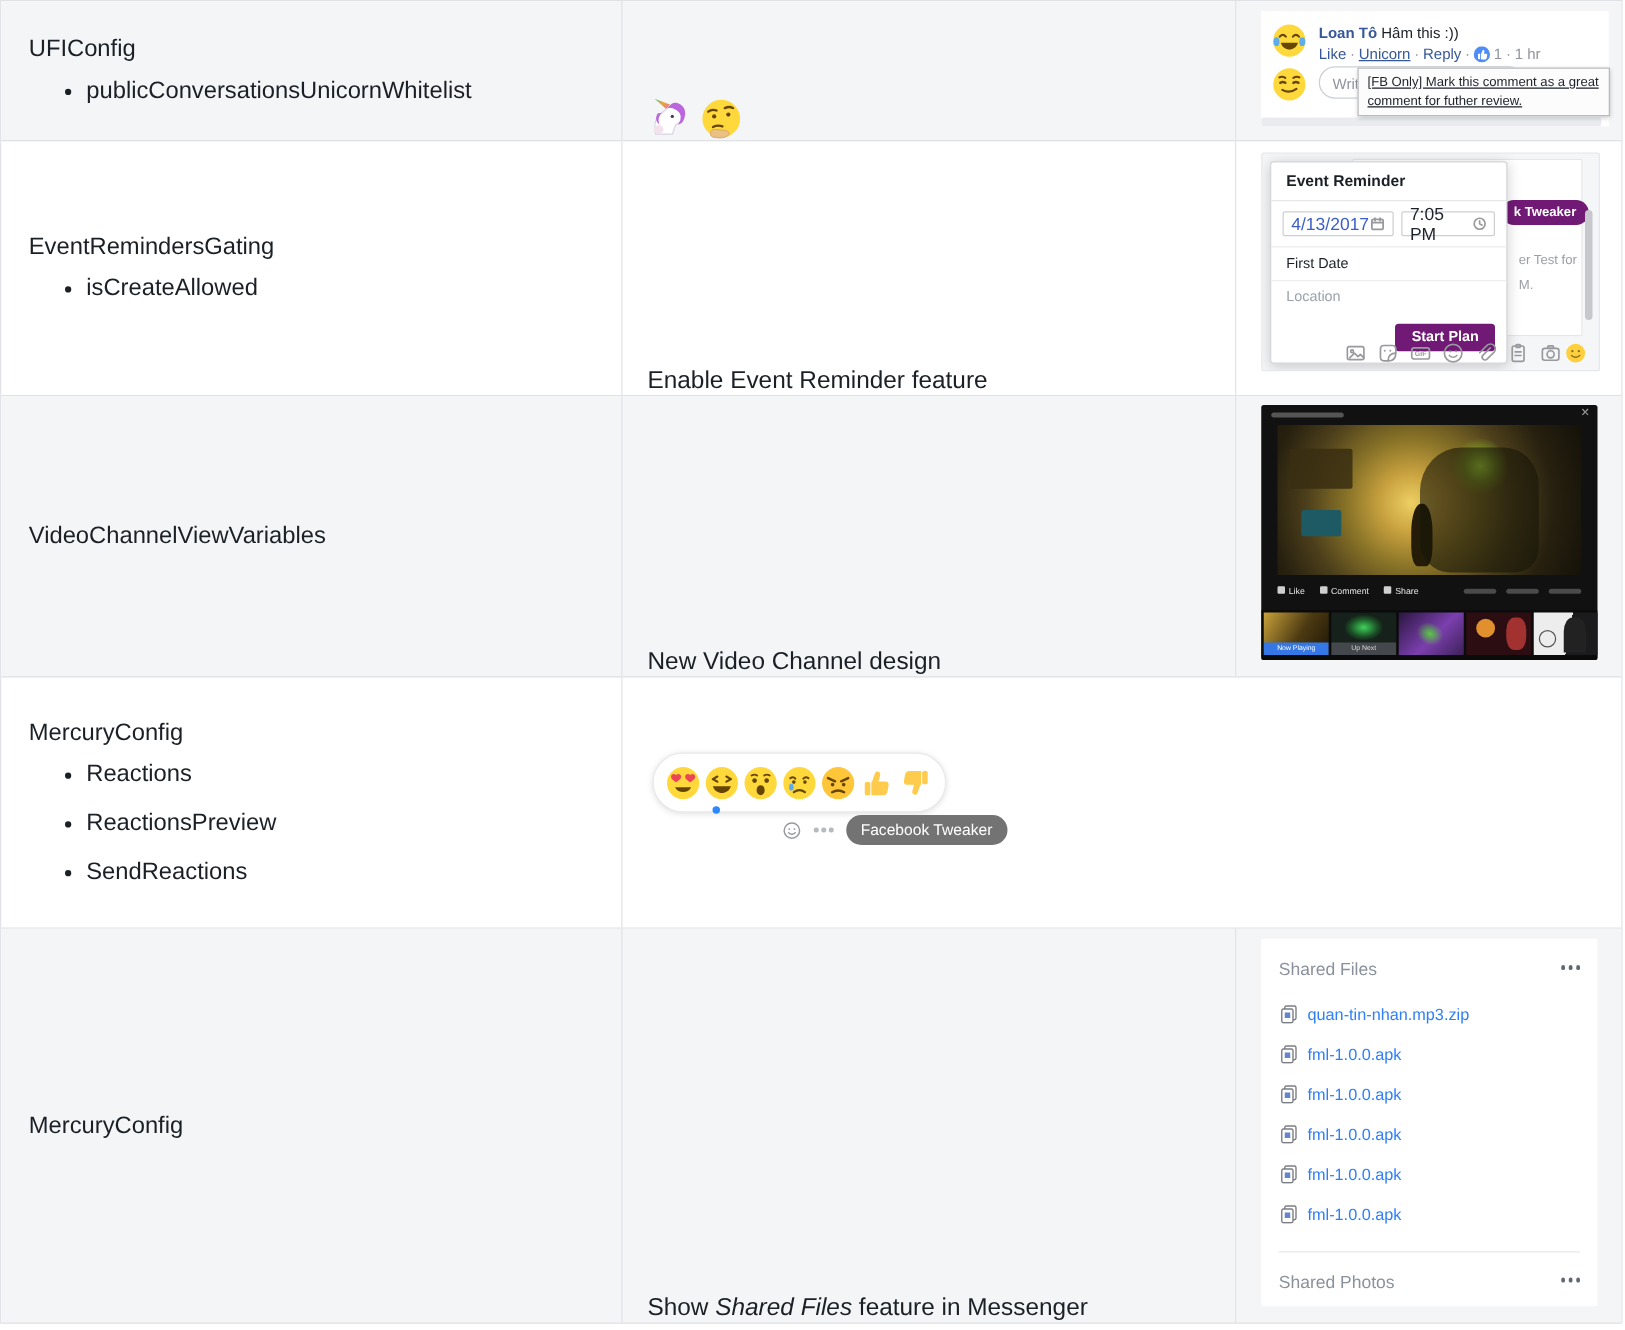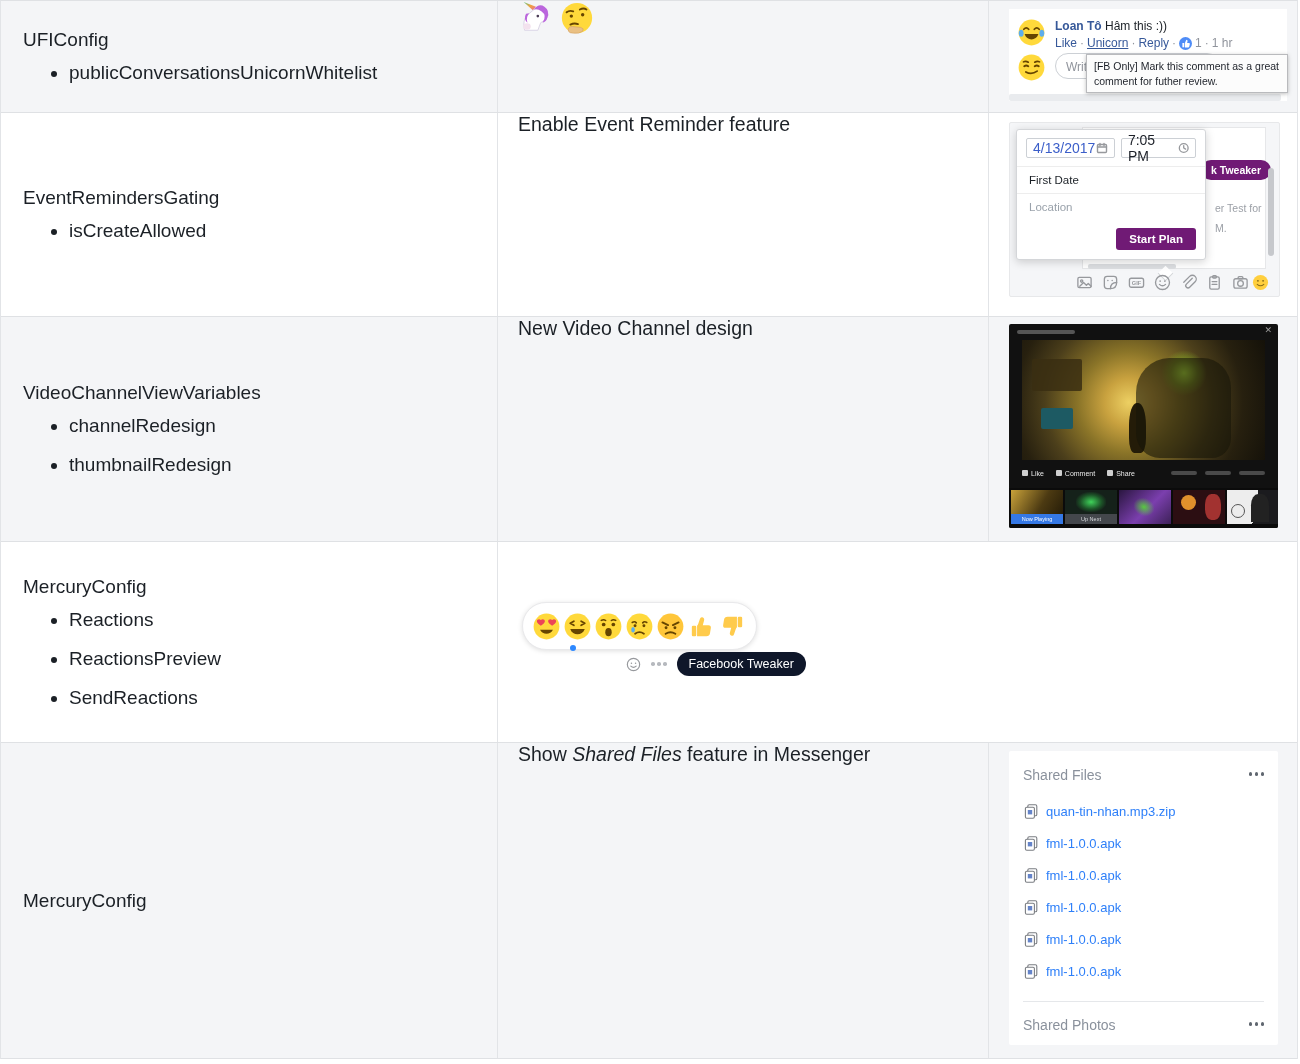--- a/index.html
+++ b/index.html
@@ -3,41 +3,41 @@
 <meta charset="utf-8">
 <style>
   html,body{margin:0;padding:0;background:#fff;}
   .page{width:1300px;height:1064px;position:relative;background:#fff;
         font-family:"Liberation Sans",sans-serif;color:#1b2026;overflow:hidden;}
   .ftable{width:1296px;border-left:1px solid #e2e4e7;border-right:1px solid #e2e4e7;border-top:1px solid #dfe1e4;}
   .row{display:flex;border-bottom:1px solid #dfe1e4;}
   .row.alt{background:#f4f5f7;}
   .cell{box-sizing:border-box;}
   .c1{width:497px;border-right:1px solid #e2e4e7;display:flex;flex-direction:column;justify-content:center;padding-left:22px;}
-  .c2{width:491px;border-right:1px solid #e2e4e7;display:flex;align-items:flex-start;padding-left:20px;font-size:19.5px;}
+  .c2{width:491px;border-right:1px solid #e2e4e7;display:flex;align-items:flex-end;padding-left:20px;font-size:19.5px;}
   .c3{flex:1;position:relative;}
   .cfg{font-size:19px;}
   .c1 ul{margin:11px 0 0 0;padding-left:46px;}
   .c1 li{font-size:19px;margin-bottom:17px;}
   .c1 li:last-child{margin-bottom:0;}
   .h111{height:111px;} .h203{height:203px;} .h224{height:224px;} .h200{height:200px;} .h315{height:315px;}
   .em34{width:34px;height:34px;display:inline-block;margin-right:8px;}
   .abs{position:absolute;}
   
   .shot-comment{position:absolute;left:20px;top:8px;width:278px;height:92px;background:#fff;}
   .cm-name{font-size:12px;}
   .cm-name b{color:#365899;}
   .cm-meta{font-size:12px;color:#365899;display:flex;align-items:center;gap:3px;}
   .cm-meta .gray{color:#90949c;}
   .cm-link{cursor:pointer;}
   .u{text-decoration:underline;}
   .cm-input{position:absolute;left:46px;top:44px;width:165px;height:26px;border:1px solid #ccd0d5;border-radius:14px;
             background:#fff;font-size:12px;color:#90949c;line-height:26px;padding-left:10px;box-sizing:border-box;}
   .cm-tip{position:absolute;left:77px;top:45px;width:186px;background:#fcfcfc;border:1px solid #b9babd;
-          box-shadow:0 1px 4px rgba(0,0,0,.25);font-size:10.5px;line-height:1.4;color:#1d2129;padding:4px 7px;z-index:3;}
+          box-shadow:0 1px 4px rgba(0,0,0,.25);font-size:10.5px;line-height:1.4;color:#1d2129;padding:4px 7px;z-index:3;text-decoration:underline;}
   .cm-divider{position:absolute;left:0;bottom:0;width:272px;height:7px;background:#e9ebee;border-radius:2px;}
   
   .shot-event{position:absolute;left:20px;top:9px;width:269px;height:173px;background:#f5f6f8;border:1px solid #e7e8ea;
               border-radius:2px;overflow:hidden;}
   .ev-panel{position:absolute;left:72px;top:4px;width:182px;height:140px;background:#fff;border:1px solid #e6e7e9;}
   .ev-pill{position:absolute;right:8px;top:37px;background:#701a75;color:#fff;font-weight:bold;font-size:10.5px;
            padding:4px 10px;border-radius:13px;z-index:1;white-space:nowrap;}
   .ev-bgtext{position:absolute;left:205px;top:76px;font-size:10.5px;color:#9b9fa6;line-height:1.9;z-index:1;}
   .ev-scroll{position:absolute;right:5px;top:45px;width:6px;height:88px;background:#c6c8cc;border-radius:3px;z-index:1;}
   .ev-dialog{position:absolute;left:6px;top:6px;width:188px;background:#fff;border:1px solid #d4d6d9;border-radius:3px;
@@ -98,21 +98,21 @@
   .shot-react{position:absolute;inset:0;}
   .rx-pill{position:absolute;left:24px;top:60px;height:46px;background:#fff;border:1px solid #e9e9eb;border-radius:26px;
            box-shadow:0 1px 5px rgba(0,0,0,.13);display:flex;align-items:center;padding:0 9px;gap:2px;}
   .rx-pill svg{width:29px;height:29px;}
   .rx-dot{position:absolute;left:72px;top:103px;width:6px;height:6px;background:#2d88ff;border-radius:50%;}
   .rx-sub{position:absolute;left:128px;top:110px;display:flex;align-items:center;gap:10px;}
   .rx-sub svg{width:15px;height:15px;}
   .dots{display:inline-flex;gap:2.5px;align-items:center;}
   .dots i{width:3.5px;height:3.5px;border-radius:50%;background:#b6b9be;display:block;}
   .dots.dark i{background:#606770;}
-  .rx-redpill{background:#0f172a;color:#fff;font-size:12.5px;padding:5px 12px;border-radius:14px;white-space:nowrap;}
+  .rx-redpill{background:#737373;color:#fff;font-size:12.5px;padding:5px 12px;border-radius:14px;white-space:nowrap;}
   
   .shot-files{position:absolute;left:20px;top:8px;width:269px;height:294px;background:#fff;border-radius:2px;}
   .sf-head{position:absolute;left:14px;font-size:14px;color:#8a919c;}
   .sf-dots{position:absolute;right:14px;}
   .sf-item{position:absolute;left:14px;display:flex;align-items:center;gap:7px;font-size:13px;color:#2d7ff9;}
   .sf-item svg{width:16px;height:16px;flex:none;}
   .sf-div{position:absolute;left:14px;right:14px;top:250px;height:1px;background:#e5e7ea;}
 </style>
 </head>
 <body>
@@ -330,20 +330,21 @@
         <div class="shot-event">
           <div class="ev-panel"></div>
           <div class="ev-pill">k Tweaker</div>
           <div class="ev-bgtext">
             <div>er Test for</div>
             <div>M.</div>
           </div>
           <div class="ev-scroll"></div>
           <div class="ev-caret"></div>
           <div class="ev-dialog">
+            <div class="ev-head">Event Reminder</div>
             <div class="ev-inputs">
               <div class="ev-box date">
                 <span>4/13/2017</span>
                 <svg style="width:12px;height:12px">
                     <use href="#i-calendar"></use>
                   </svg>
               </div>
               <div class="ev-box time">
                 <span>7:05 PM</span>
                 <svg style="width:12px;height:12px">
@@ -384,24 +385,20 @@
           <svg class="ev-smiley">
               <use href="#e-smileplain"></use>
             </svg>
         </div>
       </div>
     </div>
 
     <div class="row alt h224">
       <div class="cell c1">
         <div class="cfg">VideoChannelViewVariables</div>
-        <ul>
-          <li>channelRedesign</li>
-          <li>thumbnailRedesign</li>
-        </ul>
       </div>
       <div class="cell c2">
         <span>New Video Channel design</span>
       </div>
       <div class="cell c3">
         <div class="shot-video">
           <div class="vd-titlebar-bar"></div>
           <div class="vd-close">✕</div>
           <div class="vd-screen">
             <div class="vd-glow"></div>

